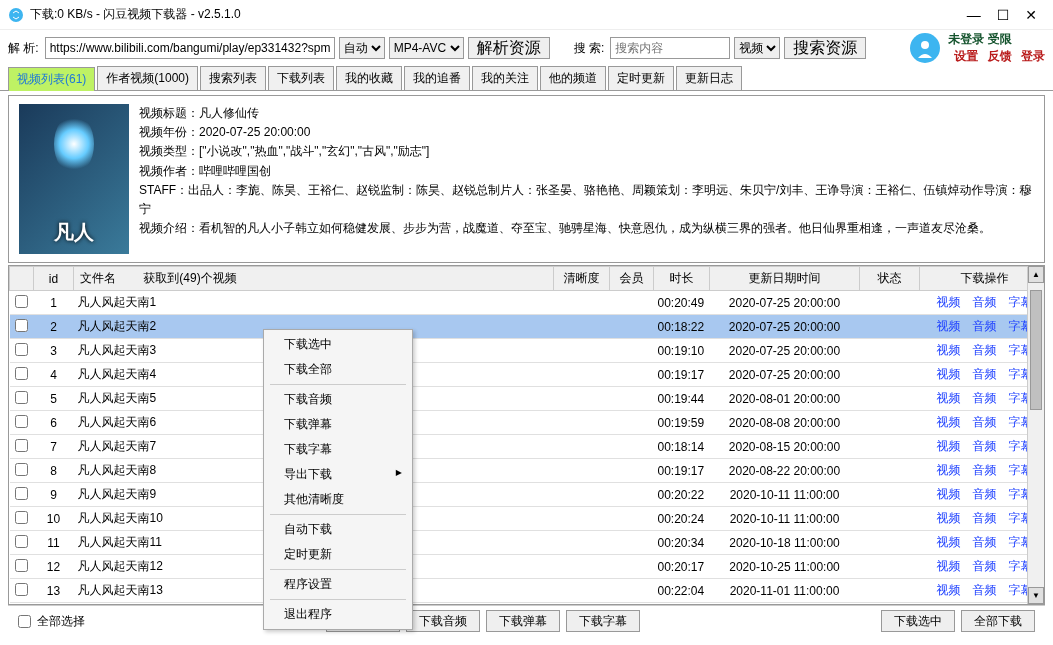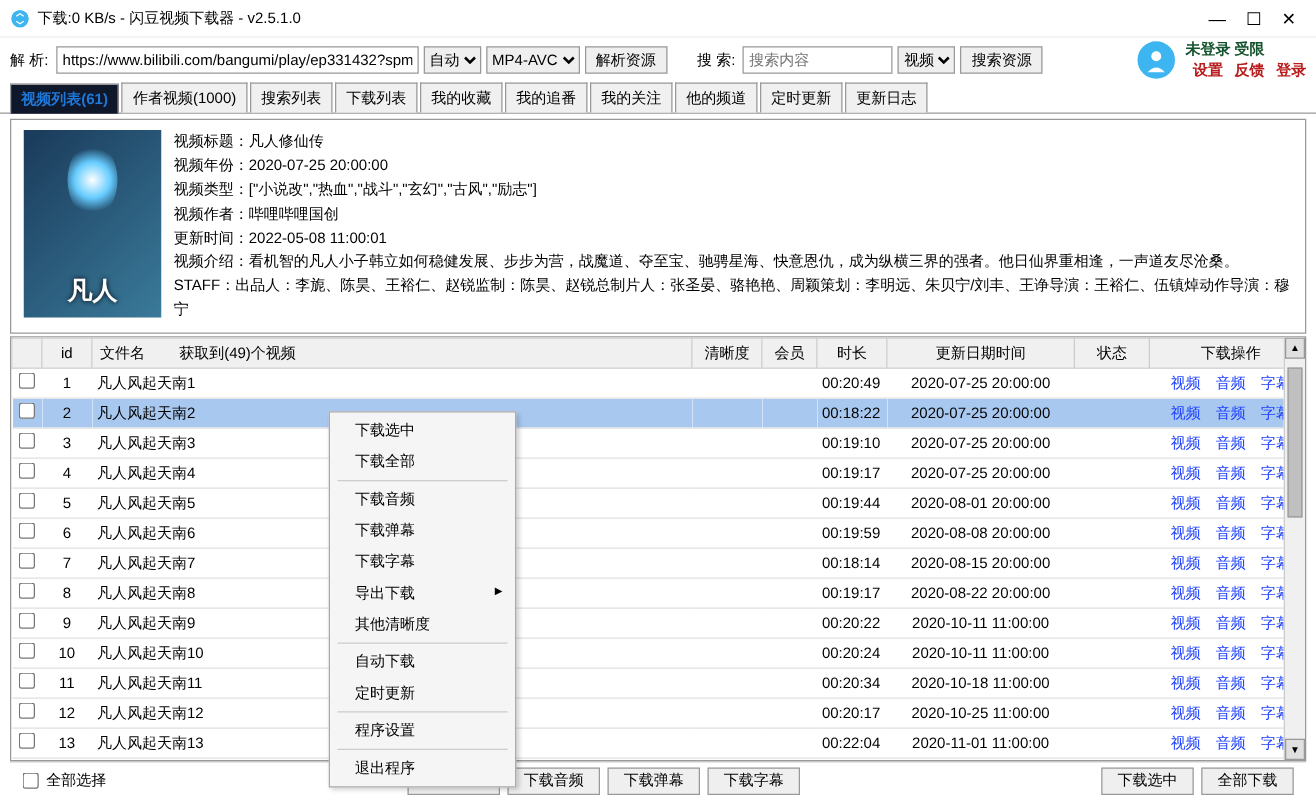--- a/index.html
+++ b/index.html
@@ -7,31 +7,31 @@
 .titlebar { height: 30px; background: #fff; display: flex; align-items: center; padding: 0 8px; border-bottom: 1px solid #eee; }
 .titlebar .icon { width: 16px; height: 16px; margin-right: 6px; }
 .titlebar .title { flex: 1; }
 .win-controls { display: flex; gap: 16px; padding-right: 8px; }
 .win-controls span { cursor: default; font-size: 14px; }
 
 .toolbar { height: 36px; display: flex; align-items: center; padding: 0 8px; gap: 4px; }
 .toolbar label { margin-right: 2px; }
 .toolbar input[type="text"] { height: 22px; border: 1px solid #999; padding: 0 4px; font-size: 12px; }
 .toolbar select { height: 22px; border: 1px solid #999; font-size: 12px; background: #efefef; }
-.toolbar button { height: 22px; border: 1px solid #999; background: #efefef; padding: 0 8px; font-size: 12px; cursor: default; }
+.toolbar button { height: 22px; border: 1px solid #999; background: #efefef; padding: 0 8px; font-size: 16px; cursor: default; }
 
 .user-area { display: flex; flex-direction: column; align-items: flex-end; margin-left: auto; }
 .user-area .row1 { display: flex; align-items: center; gap: 8px; }
 .avatar { width: 30px; height: 30px; border-radius: 50%; background: #3db5f0; display: flex; align-items: center; justify-content: center; }
 .status-txt { color: #14532d; font-weight: bold; }
 .links a { color: #b91c1c; text-decoration: none; margin-left: 6px; font-weight: bold; }
 
 .tabs { display: flex; padding: 0 8px; border-bottom: 1px solid #999; }
 .tab { border: 1px solid #999; border-bottom: none; padding: 3px 8px; background: #f0f0f0; margin-right: 2px; cursor: default; }
-.tab.active { background: #0f172a; color: #1e78d8; position: relative; top: 1px; font-weight: bold; }
+.tab.active { background: #bef264; color: #1e78d8; position: relative; top: 1px; }
 
 .info-panel { display: flex; padding: 8px 10px; gap: 10px; border: 1px solid #999; margin: 4px 8px 0 8px; }
 .poster { width: 110px; height: 150px; background: linear-gradient(135deg,#1a3a5a,#3a7a9a); position: relative; flex-shrink: 0; }
 .poster::after { content:""; position:absolute; top:10px; left:35px; width:40px; height:60px; background:radial-gradient(circle,#fff,#6cf 40%,transparent 70%); border-radius:50%; }
 .poster-label { position:absolute; bottom:8px; left:0; right:0; text-align:center; color:#fff; font-size:20px; font-weight:bold; text-shadow:0 0 4px #000; }
 
 .info-text { line-height: 1.6; font-size: 12px; }
 .info-text .lbl { display:inline; }
 
 .table-wrap { margin: 2px 8px 0 8px; border: 1px solid #999; height: 340px; overflow: hidden; position: relative; display:flex; }
@@ -121,23 +121,22 @@
 
 <div class="info-panel">
   <div class="poster">
     <div class="poster-label">凡人</div>
   </div>
   <div class="info-text">
     <div><span class="lbl">视频标题：</span><span>凡人修仙传</span></div>
     <div><span class="lbl">视频年份：</span><span>2020-07-25 20:00:00</span></div>
     <div><span class="lbl">视频类型：</span><span>["小说改","热血","战斗","玄幻","古风","励志"]</span></div>
     <div><span class="lbl">视频作者：</span><span>哔哩哔哩国创</span></div>
-    <div><span class="lbl">更新时间：</span><span>2022-05-08 11:00:01</span></div>
+    <div><span class="lbl">STAFF：</span><span>出品人：李旎、陈昊、王裕仁、赵锐监制：陈昊、赵锐总制片人：张圣晏、骆艳艳、周颖策划：李明远、朱贝宁/刘丰、王诤导演：王裕仁、伍镇焯动作导演：穆宁</span></div>
     <div><span class="lbl">视频介绍：</span><span>看机智的凡人小子韩立如何稳健发展、步步为营，战魔道、夺至宝、驰骋星海、快意恩仇，成为纵横三界的强者。他日仙界重相逢，一声道友尽沧桑。</span></div>
-    <div><span class="lbl">STAFF：</span><span>出品人：李旎、陈昊、王裕仁、赵锐监制：陈昊、赵锐总制片人：张圣晏、骆艳艳、周颖策划：李明远、朱贝宁/刘丰、王诤导演：王裕仁、伍镇焯动作导演：穆宁</span></div>
   </div>
 </div>
 
 <div class="table-wrap">
   <div class="table-inner">
   <table>
     <thead>
           <tr>
       <th class="col-chk"></th>
       <th class="col-id">id</th>

